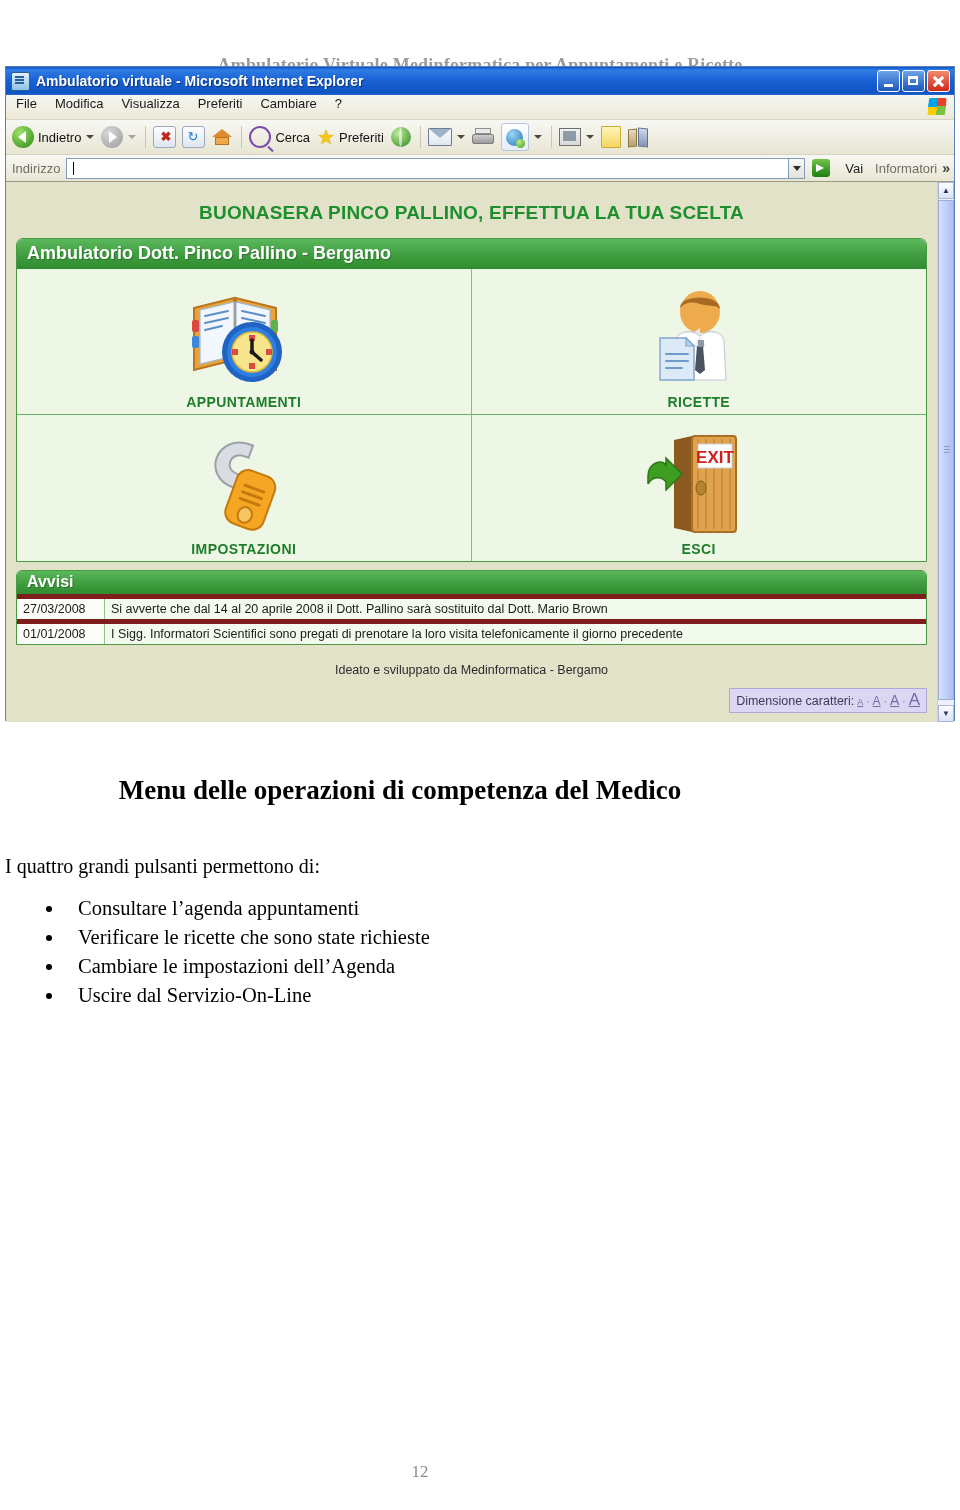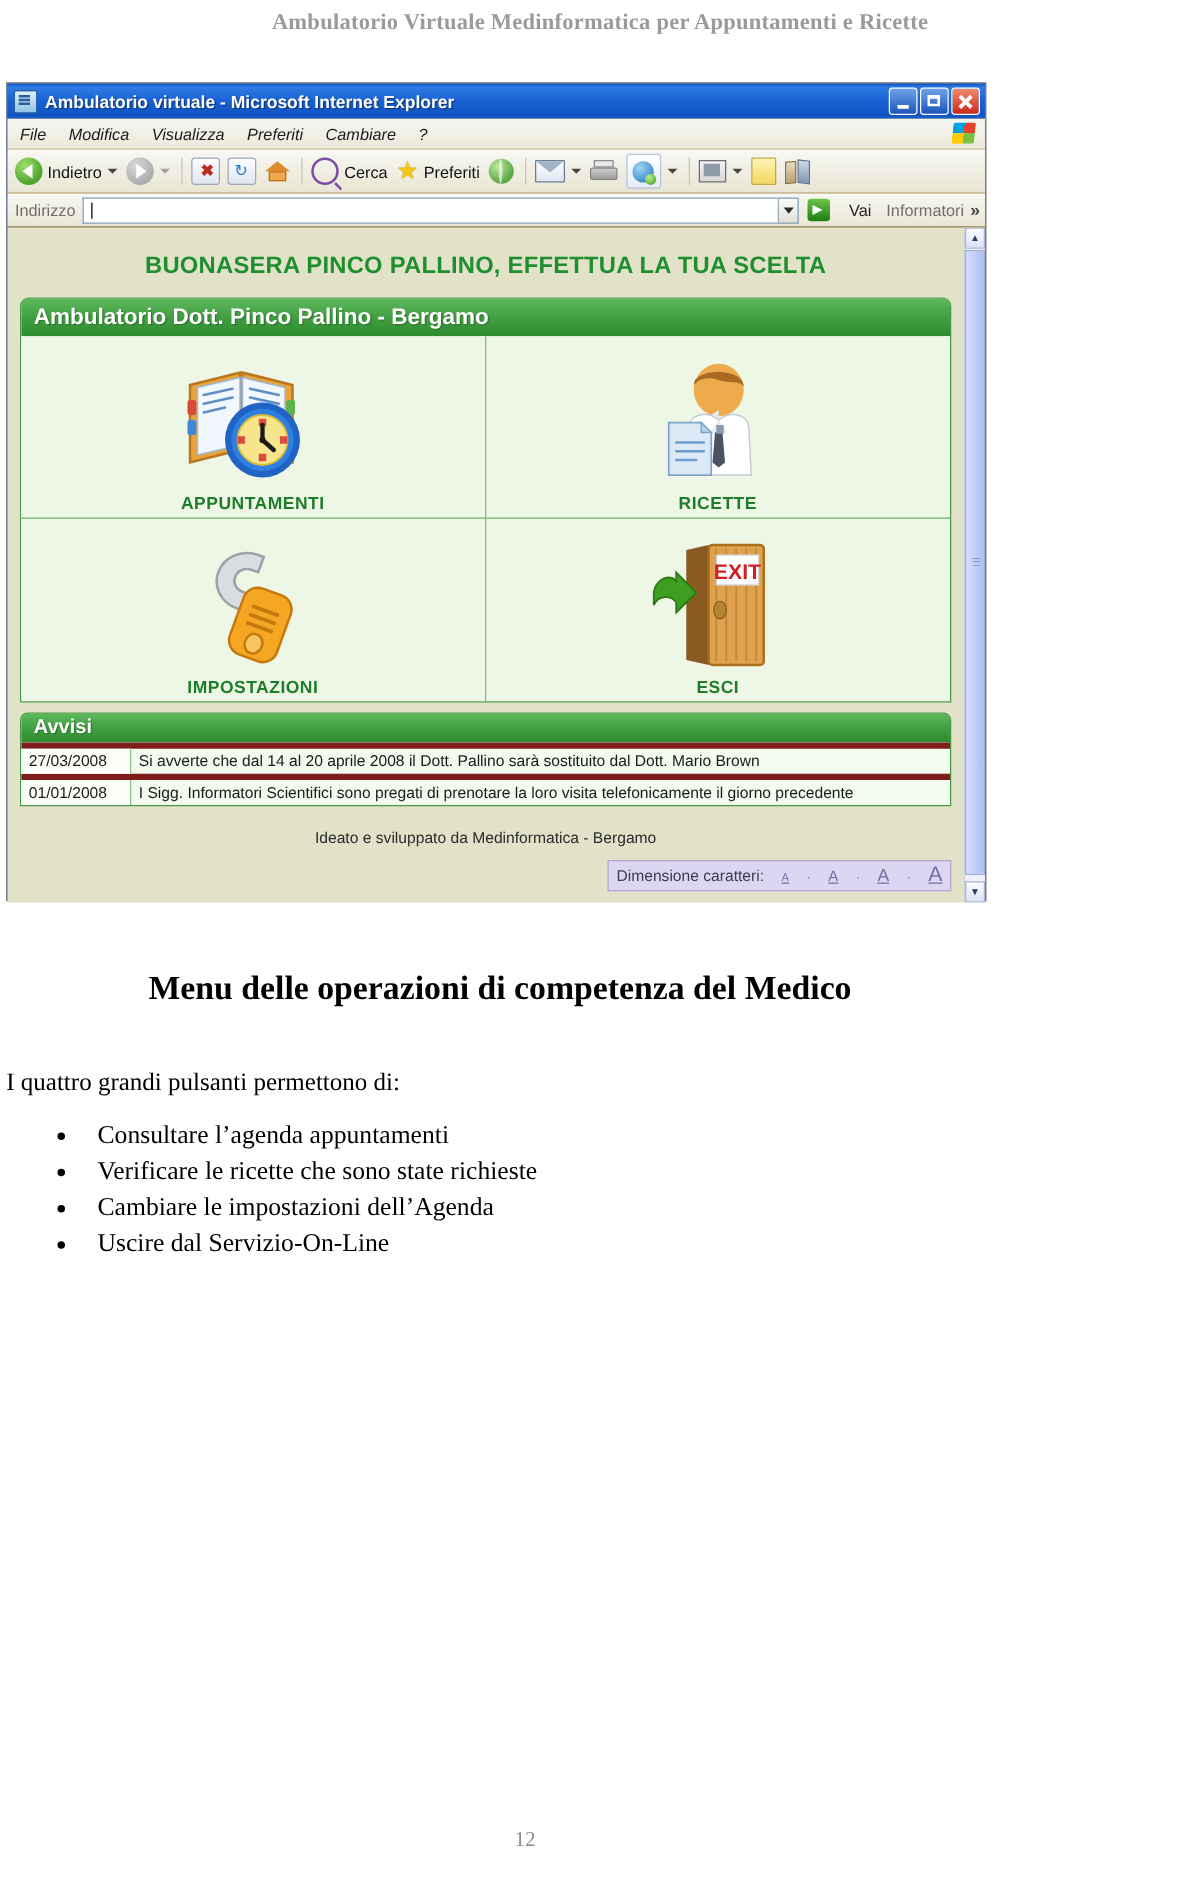--- a/index.html
+++ b/index.html
@@ -18,32 +18,33 @@
 
   
   .doc-header {
     text-align: center;
     font-family: "Liberation Serif", serif;
     font-size: 18px;
     font-weight: bold;
     color: #9a9a9a;
     padding-top: 7px;
     letter-spacing: 0.2px;
+    margin-top: 48px;
   }
 
   
   .browser {
     position: absolute;
     left: 5px;
     top: 66px;
-    width: 784px;
+    width: 950px;
     height: 655px;
     border: 1px solid #5a7fb5;
     box-sizing: border-box;
-    background: #a16207;
+    background: #fdba74;
     font-family: "Liberation Sans", sans-serif;
   }
 
   .titlebar {
     height: 28px;
     background: linear-gradient(to bottom, #0b53c8 0%, #2f7ce3 10%, #1a63d6 46%, #0f53c2 92%, #2268cc 100%);
     display: flex;
     align-items: center;
     padding: 0 2px 0 5px;
     box-sizing: border-box;
@@ -94,25 +95,23 @@
     content:""; position:absolute; left:4px; top:9px; width:13px; height:3px; background:#fff;
   }
   .wb.cls::before { transform: rotate(45deg); }
   .wb.cls::after { transform: rotate(-45deg); }
 
   
   .menubar {
     height: 24px;
     background: linear-gradient(to bottom,#f6f6f2,#ece9d8);
     display: flex;
-    align-items: center;
     padding-left: 8px;
     border-bottom: 1px solid #d8d5c3;
     position: relative;
-    font-style: italic;
   }
   .menubar .mi {
     font-size: 13px;
     color: #1a1a1a;
     margin-right: 14px;
     padding: 1px 2px;
     white-space: nowrap;
   }
   .winflag {
     position: absolute; right: 8px; top: 3px;
@@ -342,21 +341,21 @@
     right: 27px;
     bottom: 9px;
     background: #ddd6f2;
     border: 1px solid #b0a8d4;
     padding: 1px 6px 2px 6px;
     font-family: "Liberation Sans", sans-serif;
     font-size: 12.5px;
     color: #3a3a5a;
     display: flex;
     align-items: baseline;
-    gap: 14px;
+    gap: 3px;
   }
   .fs-a { color:#6f6fa8; text-decoration: underline; }
   .fs-a.s1 { font-size: 9px; }
   .fs-a.s2 { font-size: 12px; }
   .fs-a.s3 { font-size: 14px; }
   .fs-a.s4 { font-size: 17px; }
   .fs-sep { color:#6f6fa8; font-size:10px; }
 
   
   .vscroll {

